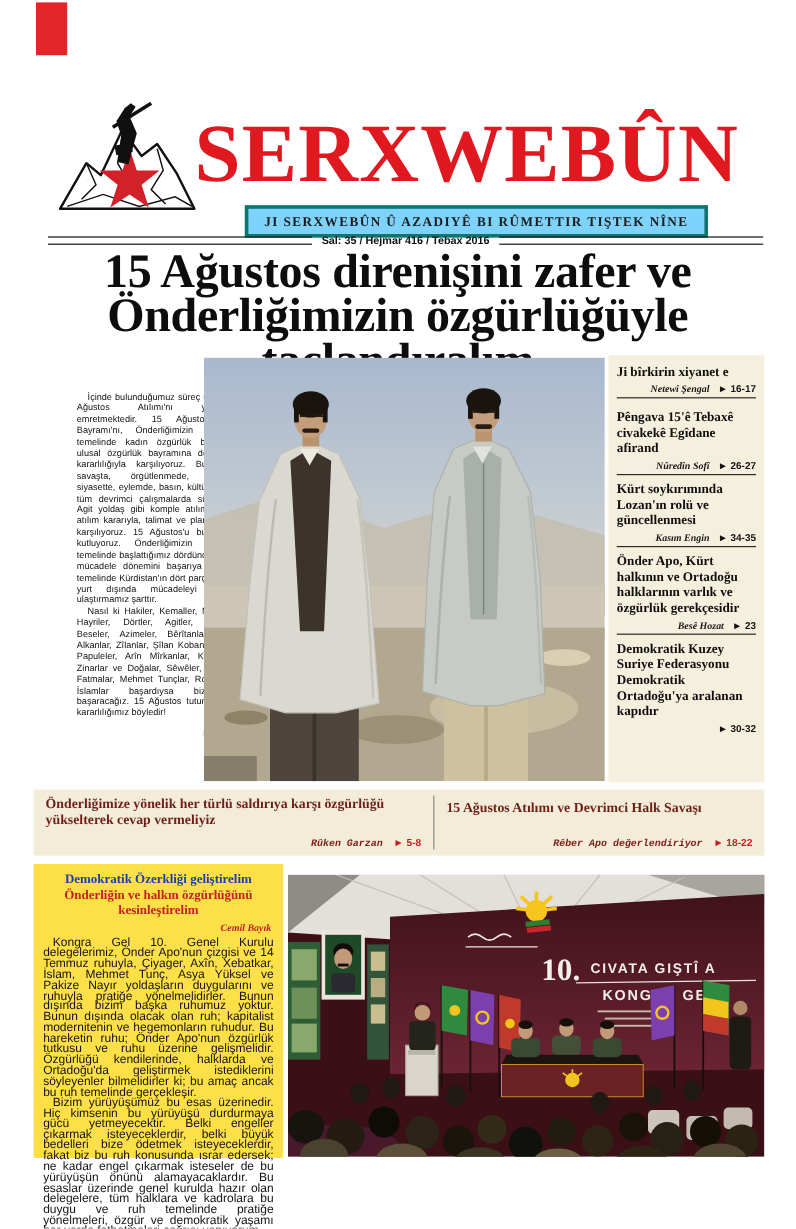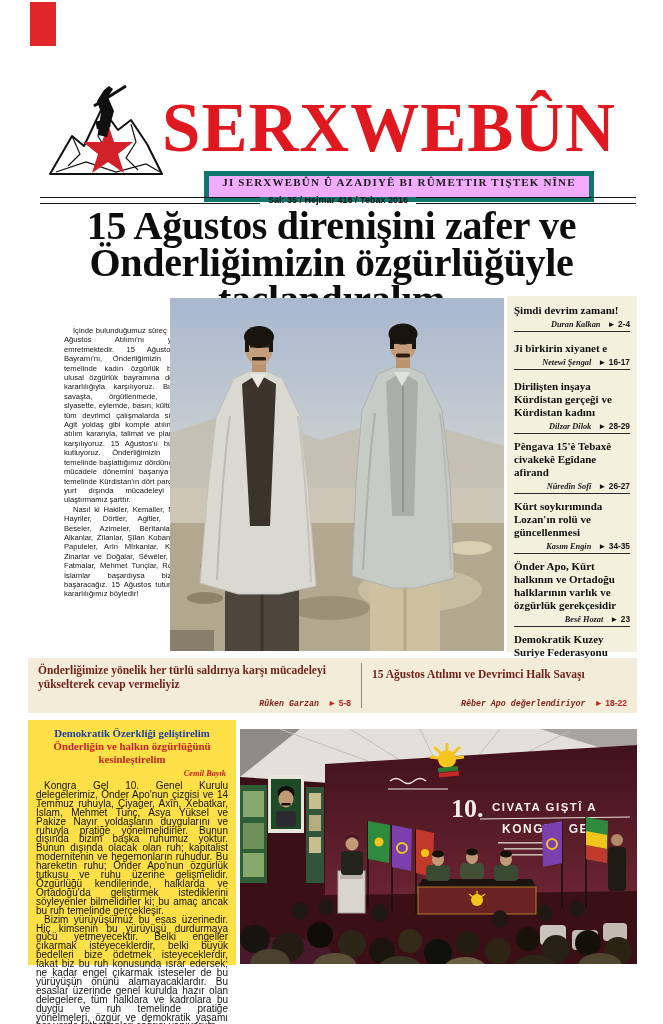--- a/index.html
+++ b/index.html
@@ -5,22 +5,22 @@
   html,body{margin:0;padding:0;background:#ffffff;}
   body{width:663px;height:1024px;font-family:"Liberation Sans","DejaVu Sans",sans-serif;}
   .page{position:relative;width:663px;height:1024px;background:#fff;overflow:hidden;}
 
   .red-marker{position:absolute;left:30px;top:2px;width:26px;height:44px;background:#e02628;}
 
   .logo{position:absolute;left:46px;top:84px;width:120px;height:97px;}
   .masthead{position:absolute;left:158px;top:86px;width:462px;margin:0;
     font-family:"Liberation Serif","DejaVu Serif",serif;font-weight:bold;
     font-size:69px;line-height:84px;letter-spacing:1px;color:#e01820;text-align:center;white-space:nowrap;}
-  .tagline-box{position:absolute;left:204px;top:171px;width:380px;height:21px;border:5px solid #0f766e;
-    display:flex;align-items:flex-start;justify-content:center;background:#f0abfc;}
+  .tagline-box{position:absolute;left:204px;top:171px;width:380px;height:21px;border:3px solid #0f766e;
+    display:flex;align-items:center;justify-content:center;background:#7dd3fc;}
   .tagline-box span{font-family:"Liberation Serif","DejaVu Serif",serif;font-weight:bold;font-size:11px;
     letter-spacing:1.2px;color:#1c1c1c;white-space:nowrap;}
   .issue-row{position:absolute;left:40px;top:195px;width:596px;display:flex;align-items:center;gap:8px;}
   .rule-double{flex:1;height:5px;border-top:1.6px solid #151515;border-bottom:1.6px solid #151515;}
   .issue-text{font-size:9px;font-weight:bold;color:#111;white-space:nowrap;}
 
   .headline{position:absolute;left:18px;top:207px;width:627px;margin:0;text-align:center;
     font-family:"Liberation Serif","DejaVu Serif",serif;font-weight:bold;color:#0d0d0d;
     font-size:40px;line-height:37px;letter-spacing:-0.3px;}
   .headline span{display:block;}
@@ -162,44 +162,28 @@
       <rect x="220" y="40" width="4" height="11" fill="#1a140e"></rect>
       <rect x="242" y="40" width="4" height="11" fill="#1a140e"></rect>
       <rect x="224" y="44" width="7" height="2" fill="#231a12"></rect>
       <rect x="236" y="44" width="7" height="2" fill="#231a12"></rect>
       <rect x="226" y="55.5" width="14" height="4" rx="1.8" fill="#2a1d12"></rect>
     </svg>
   </figure>
 
   <aside class="index-col">
     <div class="idx-entry short">
-      <div class="idx-title">Şimdi devrim zamanı!</div>
-      <div class="idx-meta">
-        <span class="idx-author">Duran Kalkan</span>
-        <span class="idx-pages">► 2-4</span>
-      </div>
-      <div class="idx-rule"></div>
-    </div>
-    <div class="idx-entry short">
       <div class="idx-title">Ji bîrkirin xiyanet e</div>
       <div class="idx-meta">
         <span class="idx-author">Netewî Şengal</span>
         <span class="idx-pages">► 16-17</span>
       </div>
       <div class="idx-rule"></div>
     </div>
     <div class="idx-entry">
-      <div class="idx-title">Dirilişten inşaya Kürdistan gerçeği ve Kürdistan kadını</div>
-      <div class="idx-meta">
-        <span class="idx-author">Dilzar Dîlok</span>
-        <span class="idx-pages">► 28-29</span>
-      </div>
-      <div class="idx-rule"></div>
-    </div>
-    <div class="idx-entry">
       <div class="idx-title">Pêngava 15'ê Tebaxê civakekê Egîdane afirand</div>
       <div class="idx-meta">
         <span class="idx-author">Nûredîn Sofî</span>
         <span class="idx-pages">► 26-27</span>
       </div>
       <div class="idx-rule"></div>
     </div>
     <div class="idx-entry">
       <div class="idx-title">Kürt soykırımında Lozan'ın rolü ve güncellenmesi</div>
       <div class="idx-meta">
@@ -219,21 +203,21 @@
     <div class="idx-entry">
       <div class="idx-title">Demokratik Kuzey Suriye Federasyonu Demokratik Ortadoğu'ya aralanan kapıdır</div>
       <div class="idx-meta">
         <span class="idx-pages">► 30-32</span>
       </div>
     </div>
   </aside>
 
   <section class="teaser-band">
     <div class="teaser teaser-left">
-      <div class="teaser-title">Önderliğimize yönelik her türlü saldırıya karşı mücadeleyi yükselterek cevap vermeliyiz</div>
+      <div class="teaser-title">Önderliğimize yönelik her türlü saldırıya karşı özgürlüğü yükselterek cevap vermeliyiz</div>
       <div class="teaser-meta">
         <span class="teaser-author">Rûken Garzan</span>
         <span class="teaser-pages">► 5-8</span>
       </div>
     </div>
     <div class="teaser-divider"></div>
     <div class="teaser teaser-right">
       <div class="teaser-title">15 Ağustos Atılımı ve Devrimci Halk Savaşı</div>
       <div class="teaser-meta">
         <span class="teaser-author">Rêber Apo değerlendiriyor</span>

